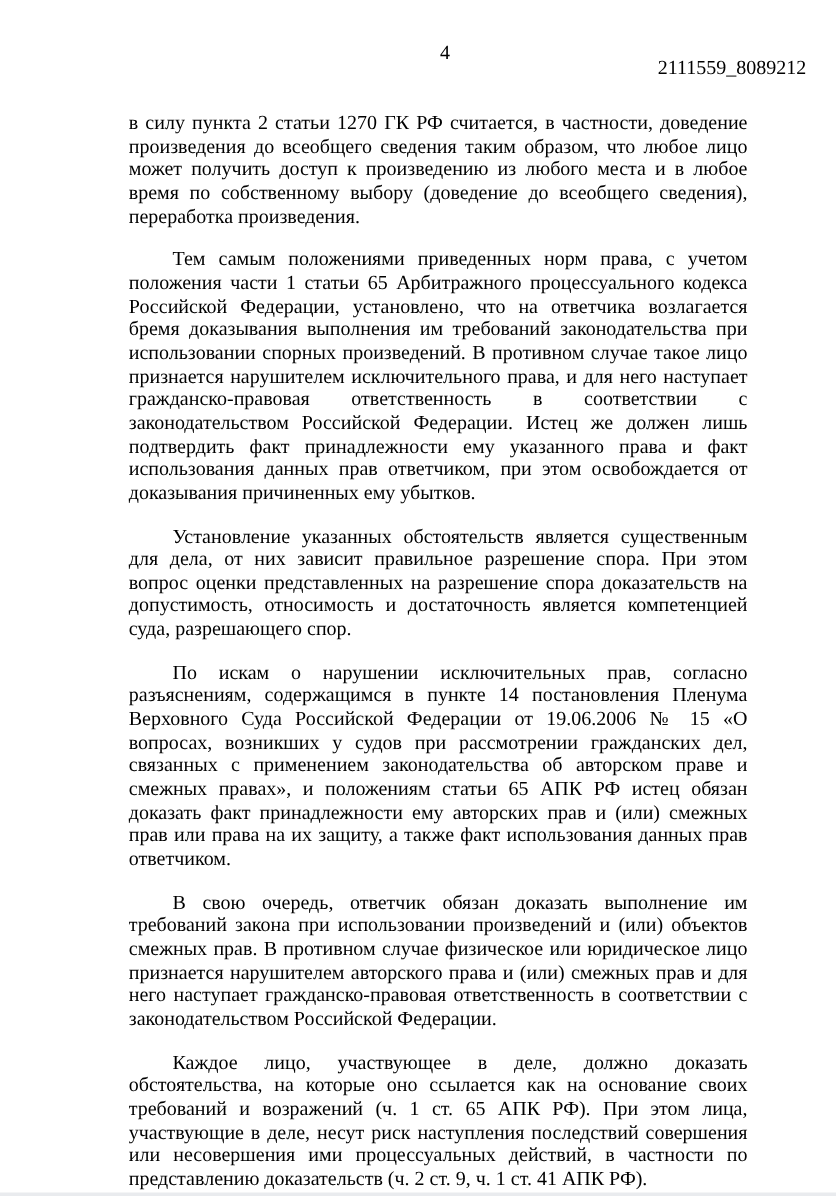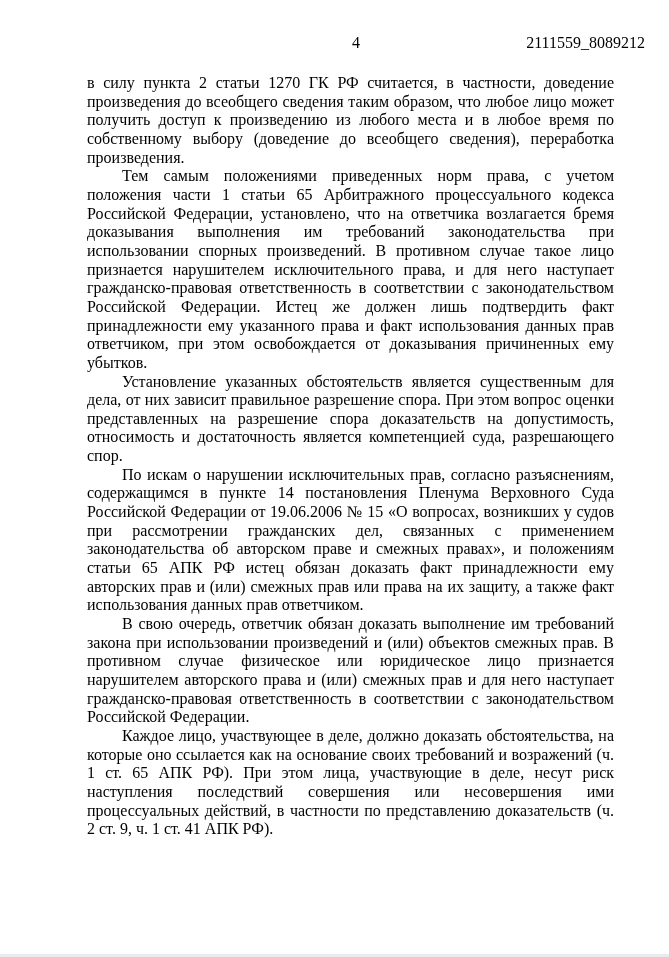--- a/index.html
+++ b/index.html
@@ -26,33 +26,33 @@
     line-height: 19px;
   }
   .page-number {
     position: absolute;
     left: 265px;
     top: 0;
   }
   .doc-id {
     position: absolute;
     right: 0;
-    top: 0;
+    top: 12px;
   }
   .body-text {
     position: absolute;
     top: 74px;
     left: 87px;
     width: 527px;
     font-size: 16px;
     line-height: 18.65px;
     text-align: justify;
   }
   .body-text p {
-    margin: 0;
+    margin: 16px;
     padding: 0;
   }
   .body-text p.indent {
     text-indent: 35px;
   }
   .bottom-edge {
     position: absolute;
     left: 0;
     bottom: 0;
     width: 100%;

